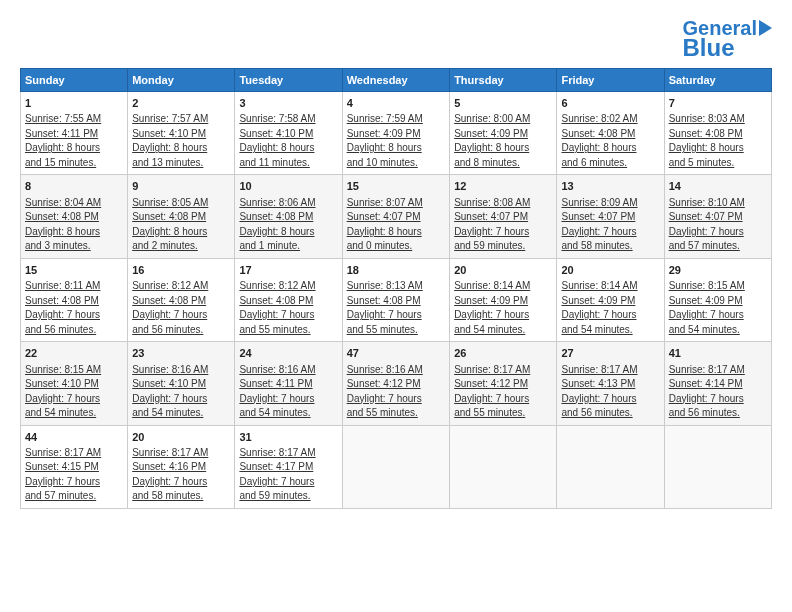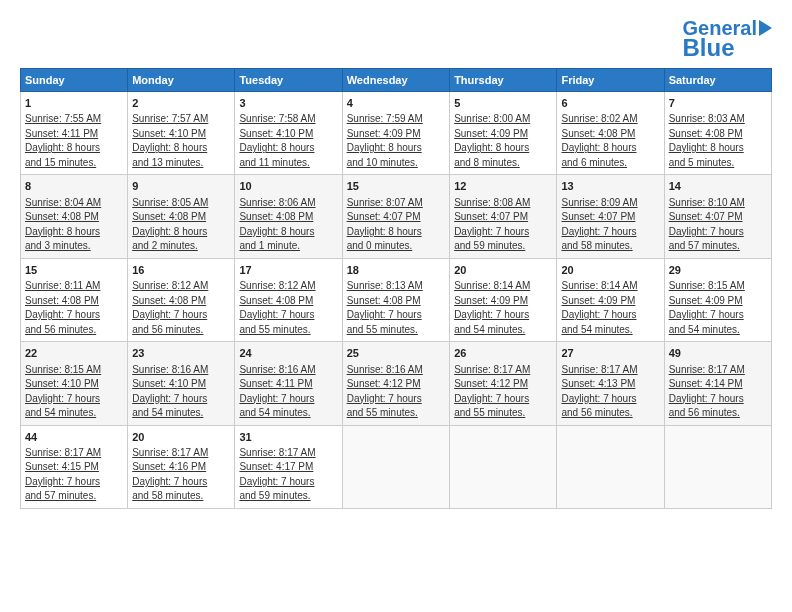--- a/index.html
+++ b/index.html
@@ -214,33 +214,33 @@
           </td>
           <td>
             <span class="day-num">23</span>
             <div class="day-info">Sunrise: 8:16 AM<br>Sunset: 4:10 PM<br>Daylight: 7 hours<br>and 54 minutes.</div>
           </td>
           <td>
             <span class="day-num">24</span>
             <div class="day-info">Sunrise: 8:16 AM<br>Sunset: 4:11 PM<br>Daylight: 7 hours<br>and 54 minutes.</div>
           </td>
           <td>
-            <span class="day-num">25</span>
+            <span class="day-num">47</span>
             <div class="day-info">Sunrise: 8:16 AM<br>Sunset: 4:12 PM<br>Daylight: 7 hours<br>and 55 minutes.</div>
           </td>
           <td>
             <span class="day-num">26</span>
             <div class="day-info">Sunrise: 8:17 AM<br>Sunset: 4:12 PM<br>Daylight: 7 hours<br>and 55 minutes.</div>
           </td>
           <td>
             <span class="day-num">27</span>
             <div class="day-info">Sunrise: 8:17 AM<br>Sunset: 4:13 PM<br>Daylight: 7 hours<br>and 56 minutes.</div>
           </td>
           <td>
-            <span class="day-num">49</span>
+            <span class="day-num">41</span>
             <div class="day-info">Sunrise: 8:17 AM<br>Sunset: 4:14 PM<br>Daylight: 7 hours<br>and 56 minutes.</div>
           </td>
         </tr>
         <tr>
           <td>
             <span class="day-num">44</span>
             <div class="day-info">Sunrise: 8:17 AM<br>Sunset: 4:15 PM<br>Daylight: 7 hours<br>and 57 minutes.</div>
           </td>
           <td>
             <span class="day-num">20</span>

